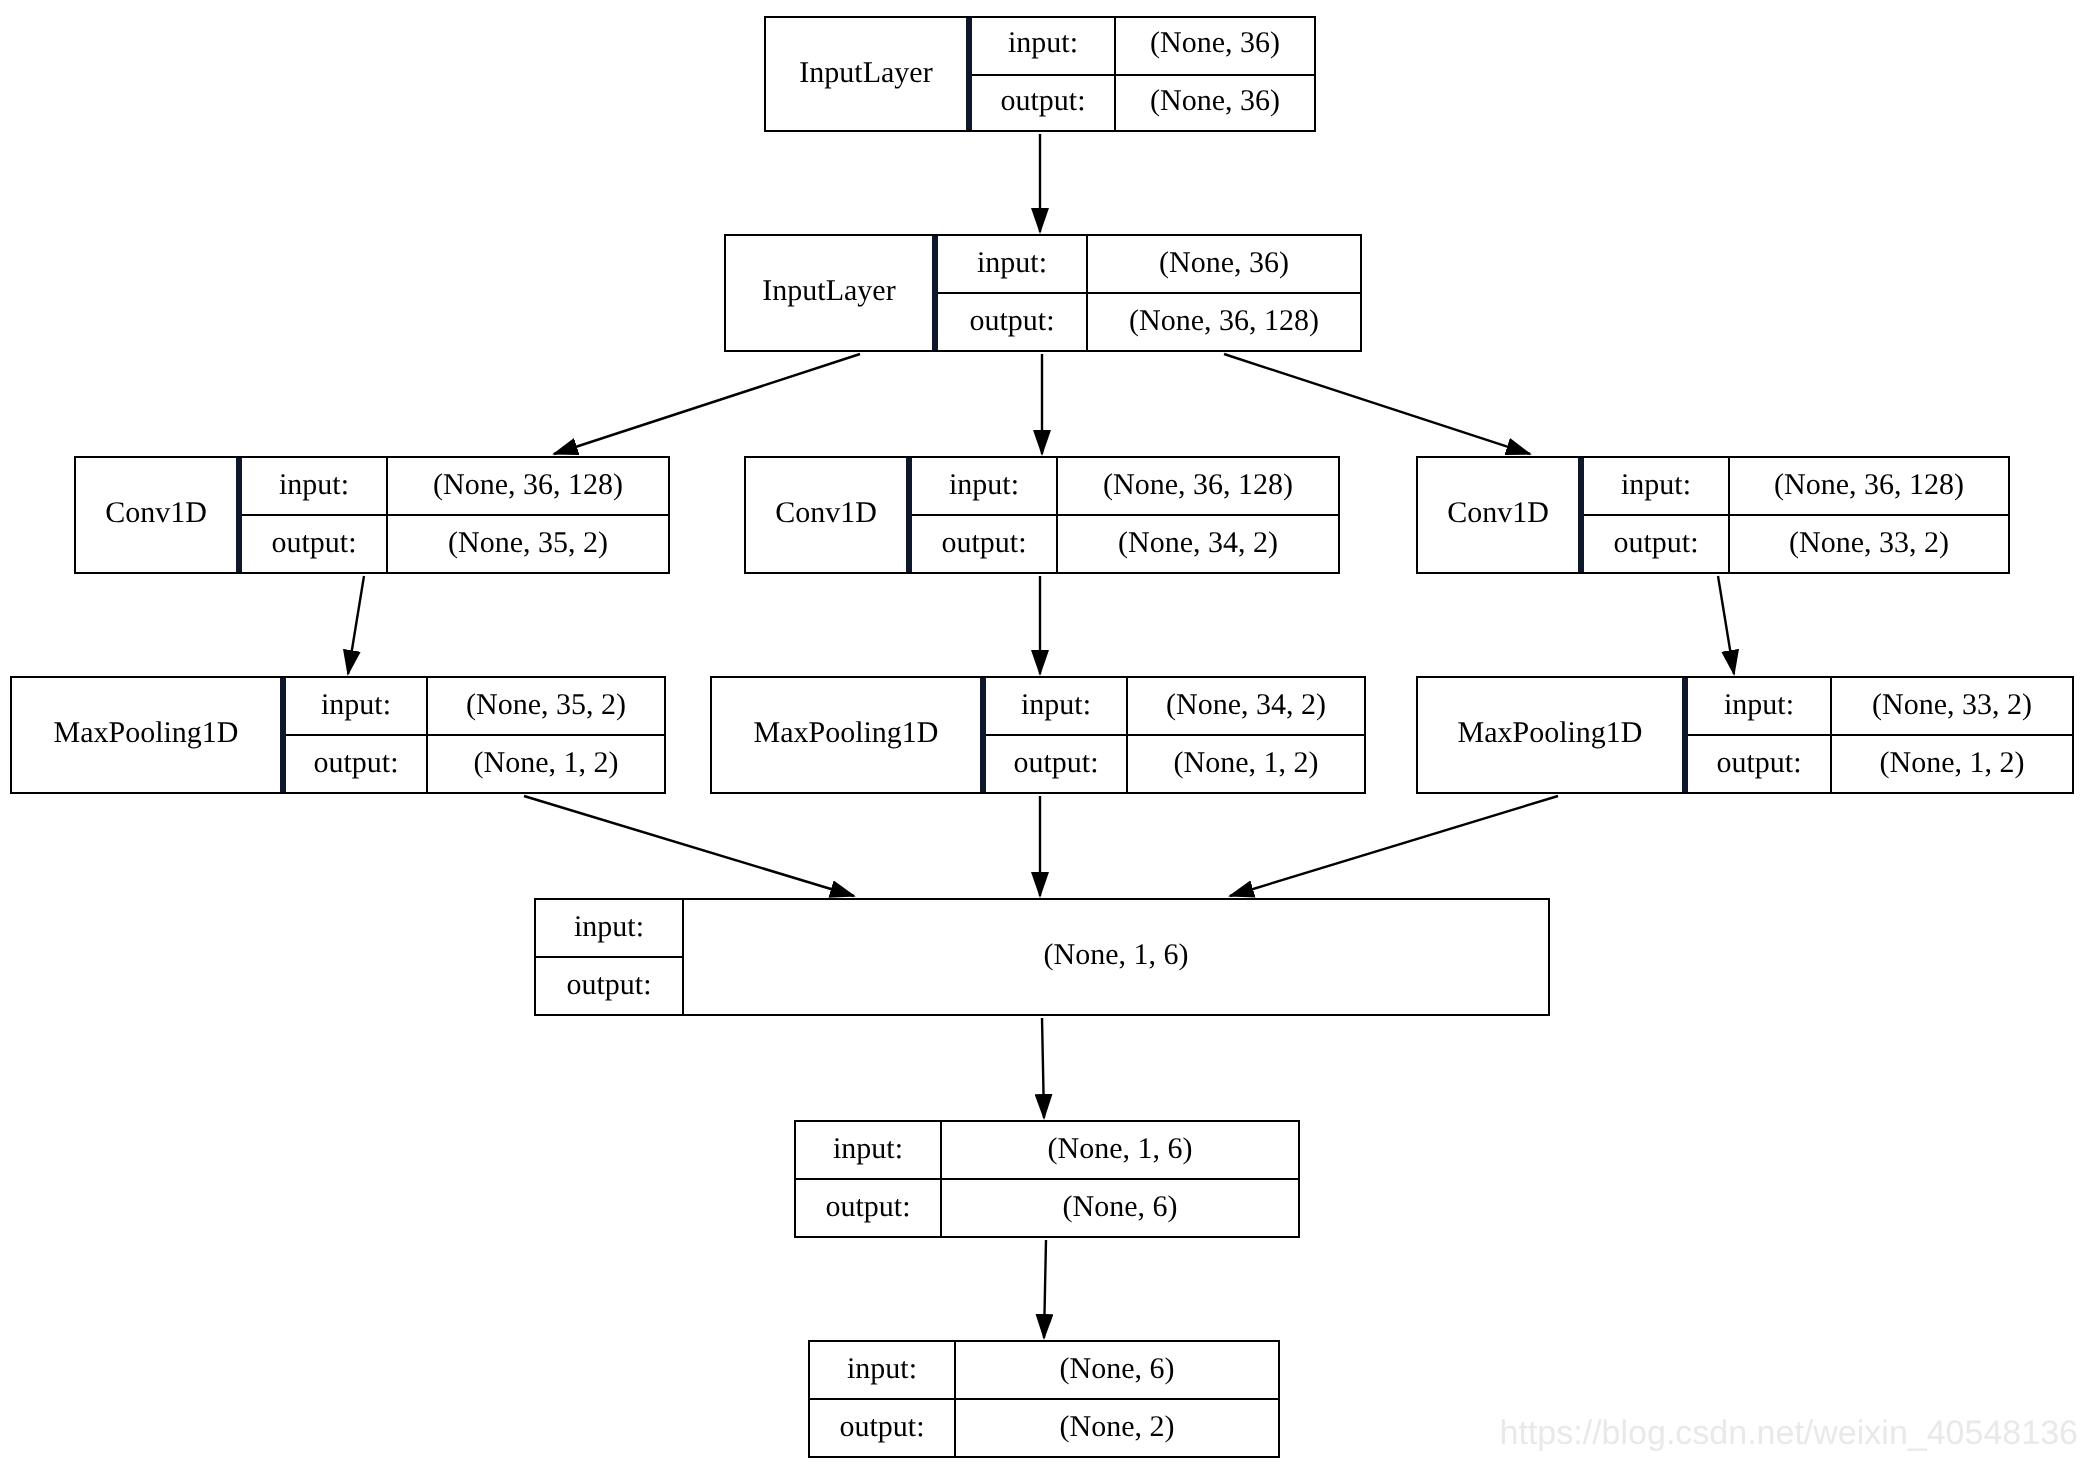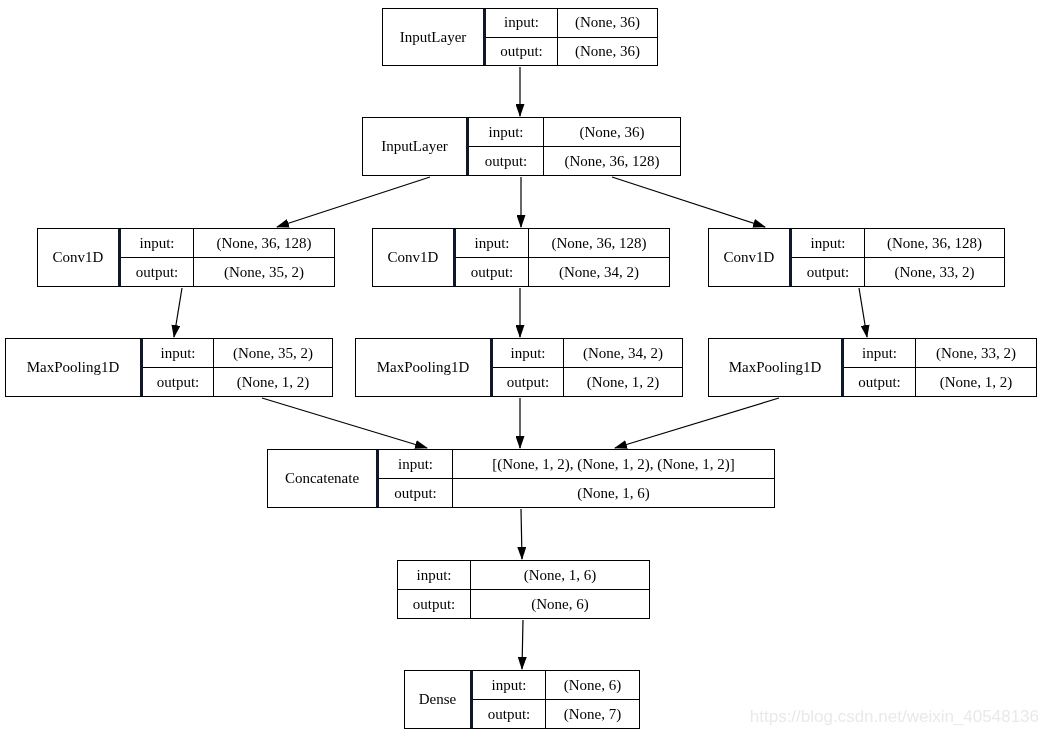--- a/index.html
+++ b/index.html
@@ -192,49 +192,46 @@
       <div class="cell top">input:</div>
       <div class="cell">output:</div>
     </div>
     <div class="col vals">
       <div class="cell top">(None, 33, 2)</div>
       <div class="cell">(None, 1, 2)</div>
     </div>
   </div>
 
   <div class="node" style="left:267px;top:449px;width:508px;height:59px;">
-    <div class="label-cell" style="width:111px">Concatenate</div>
     <div class="col keys" style="width:74px">
       <div class="cell top">input:</div>
       <div class="cell">output:</div>
     </div>
     <div class="col vals">
-      <div class="cell top">[(None, 1, 2), (None, 1, 2), (None, 1, 2)]</div>
       <div class="cell">(None, 1, 6)</div>
     </div>
   </div>
 
   <div class="node" style="left:397px;top:560px;width:253px;height:59px;">
     <div class="col keys" style="width:73px">
       <div class="cell top">input:</div>
       <div class="cell">output:</div>
     </div>
     <div class="col vals">
       <div class="cell top">(None, 1, 6)</div>
       <div class="cell">(None, 6)</div>
     </div>
   </div>
 
   <div class="node" style="left:404px;top:670px;width:236px;height:59px;">
-    <div class="label-cell" style="width:68px">Dense</div>
     <div class="col keys" style="width:73px">
       <div class="cell top">input:</div>
       <div class="cell">output:</div>
     </div>
     <div class="col vals">
       <div class="cell top">(None, 6)</div>
-      <div class="cell">(None, 7)</div>
+      <div class="cell">(None, 2)</div>
     </div>
   </div>
 
   <div class="watermark">https://blog.csdn.net/weixin_40548136</div>
 
 </div>
 
 </body></html>

